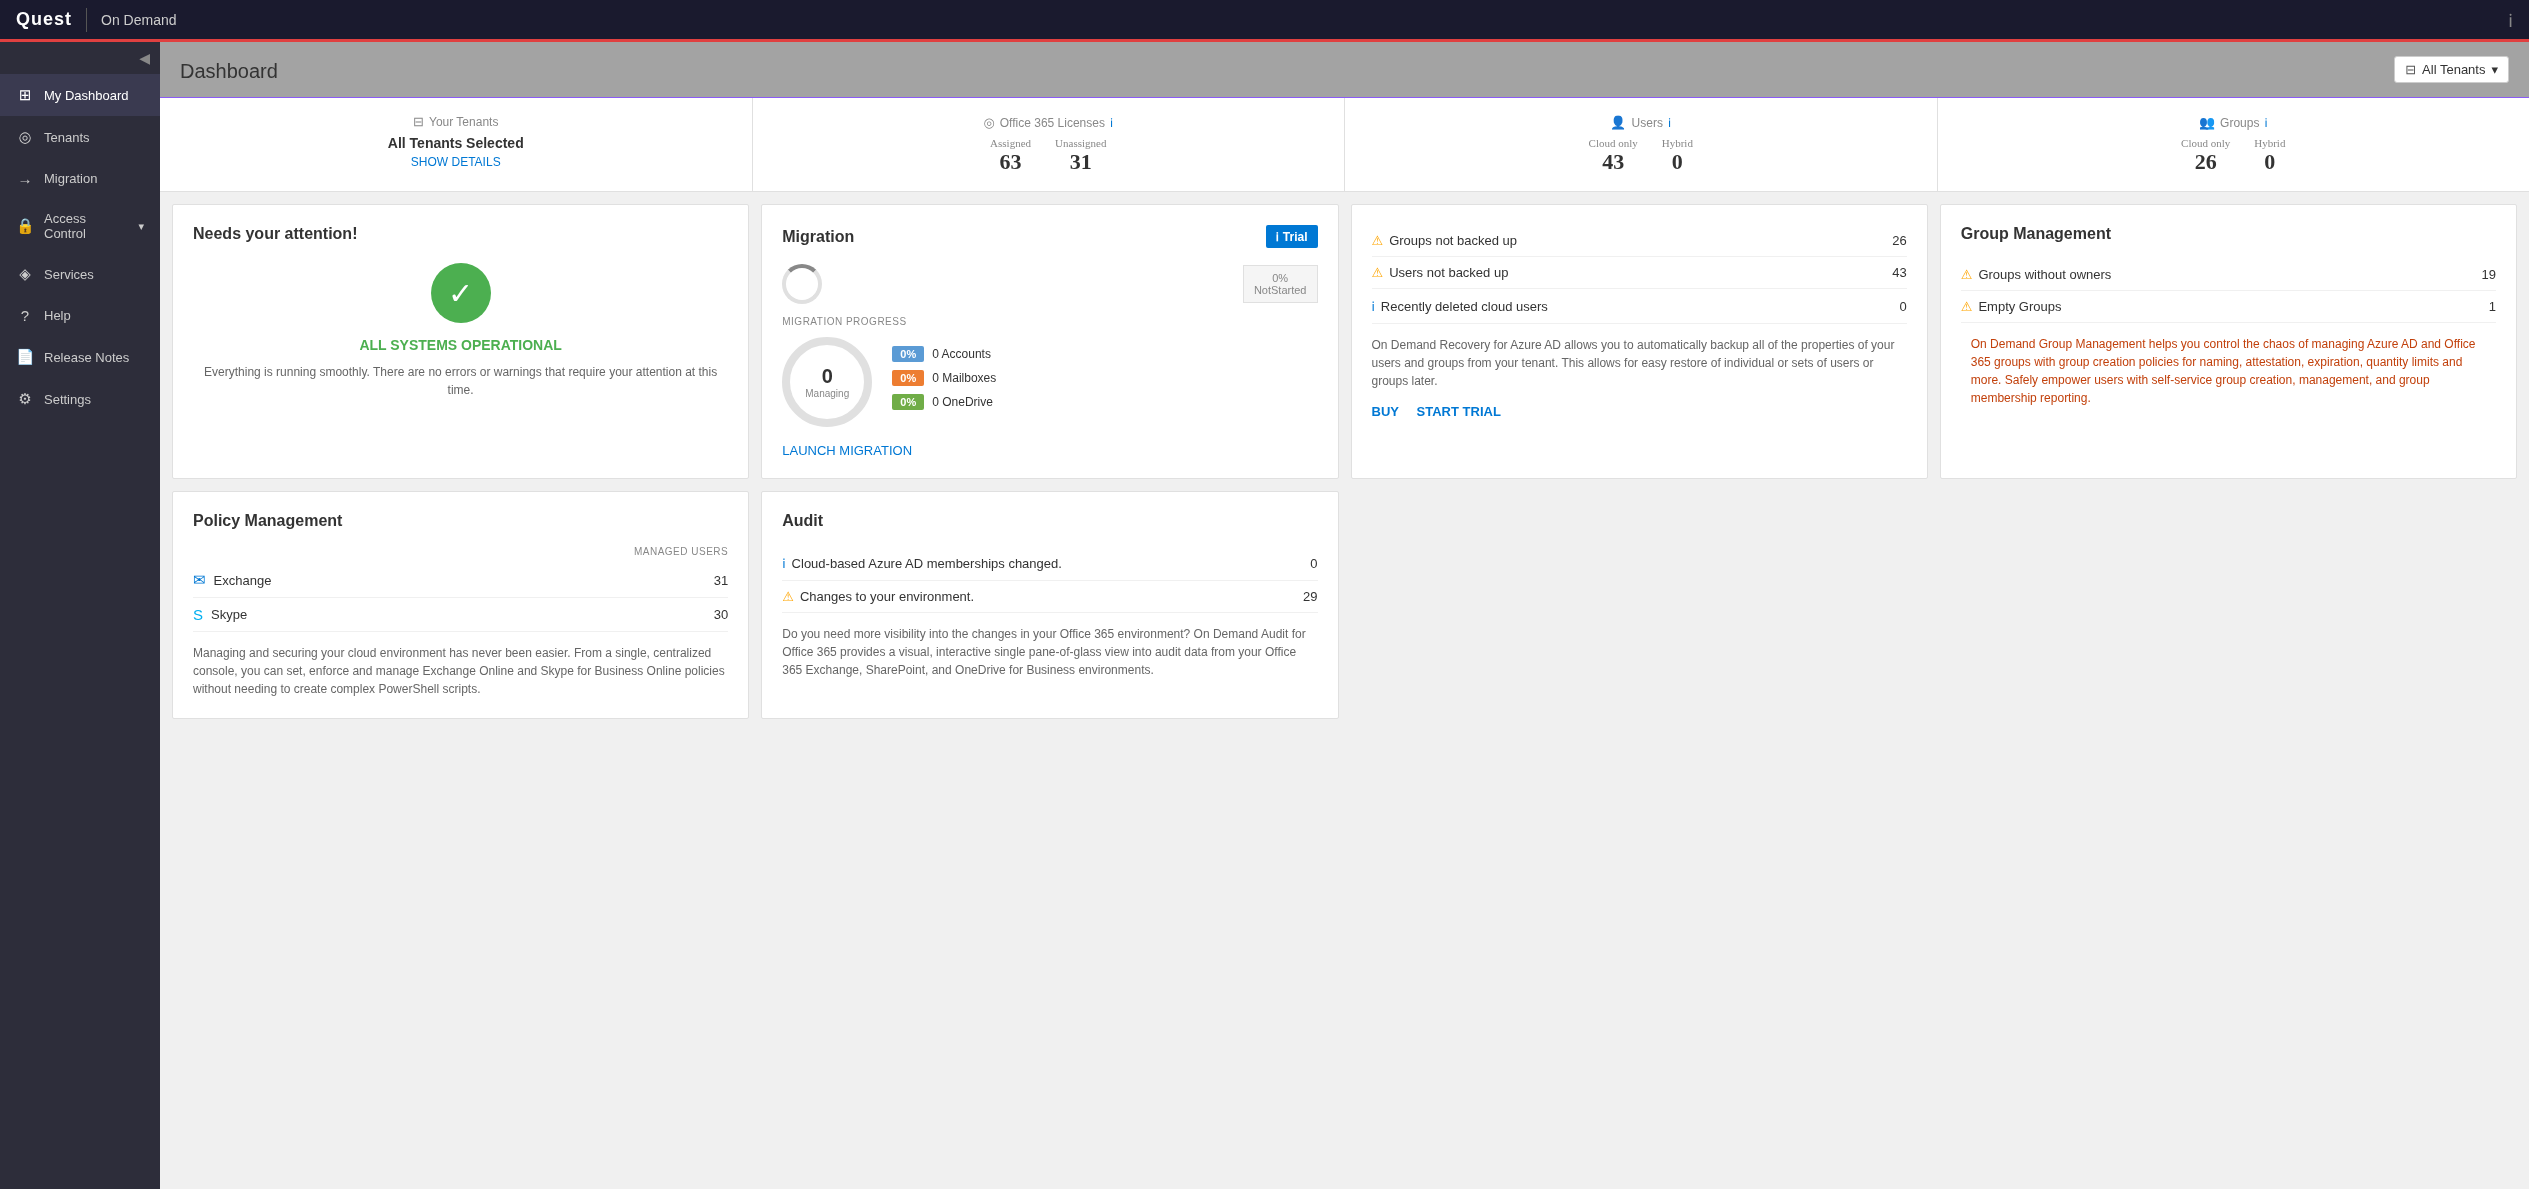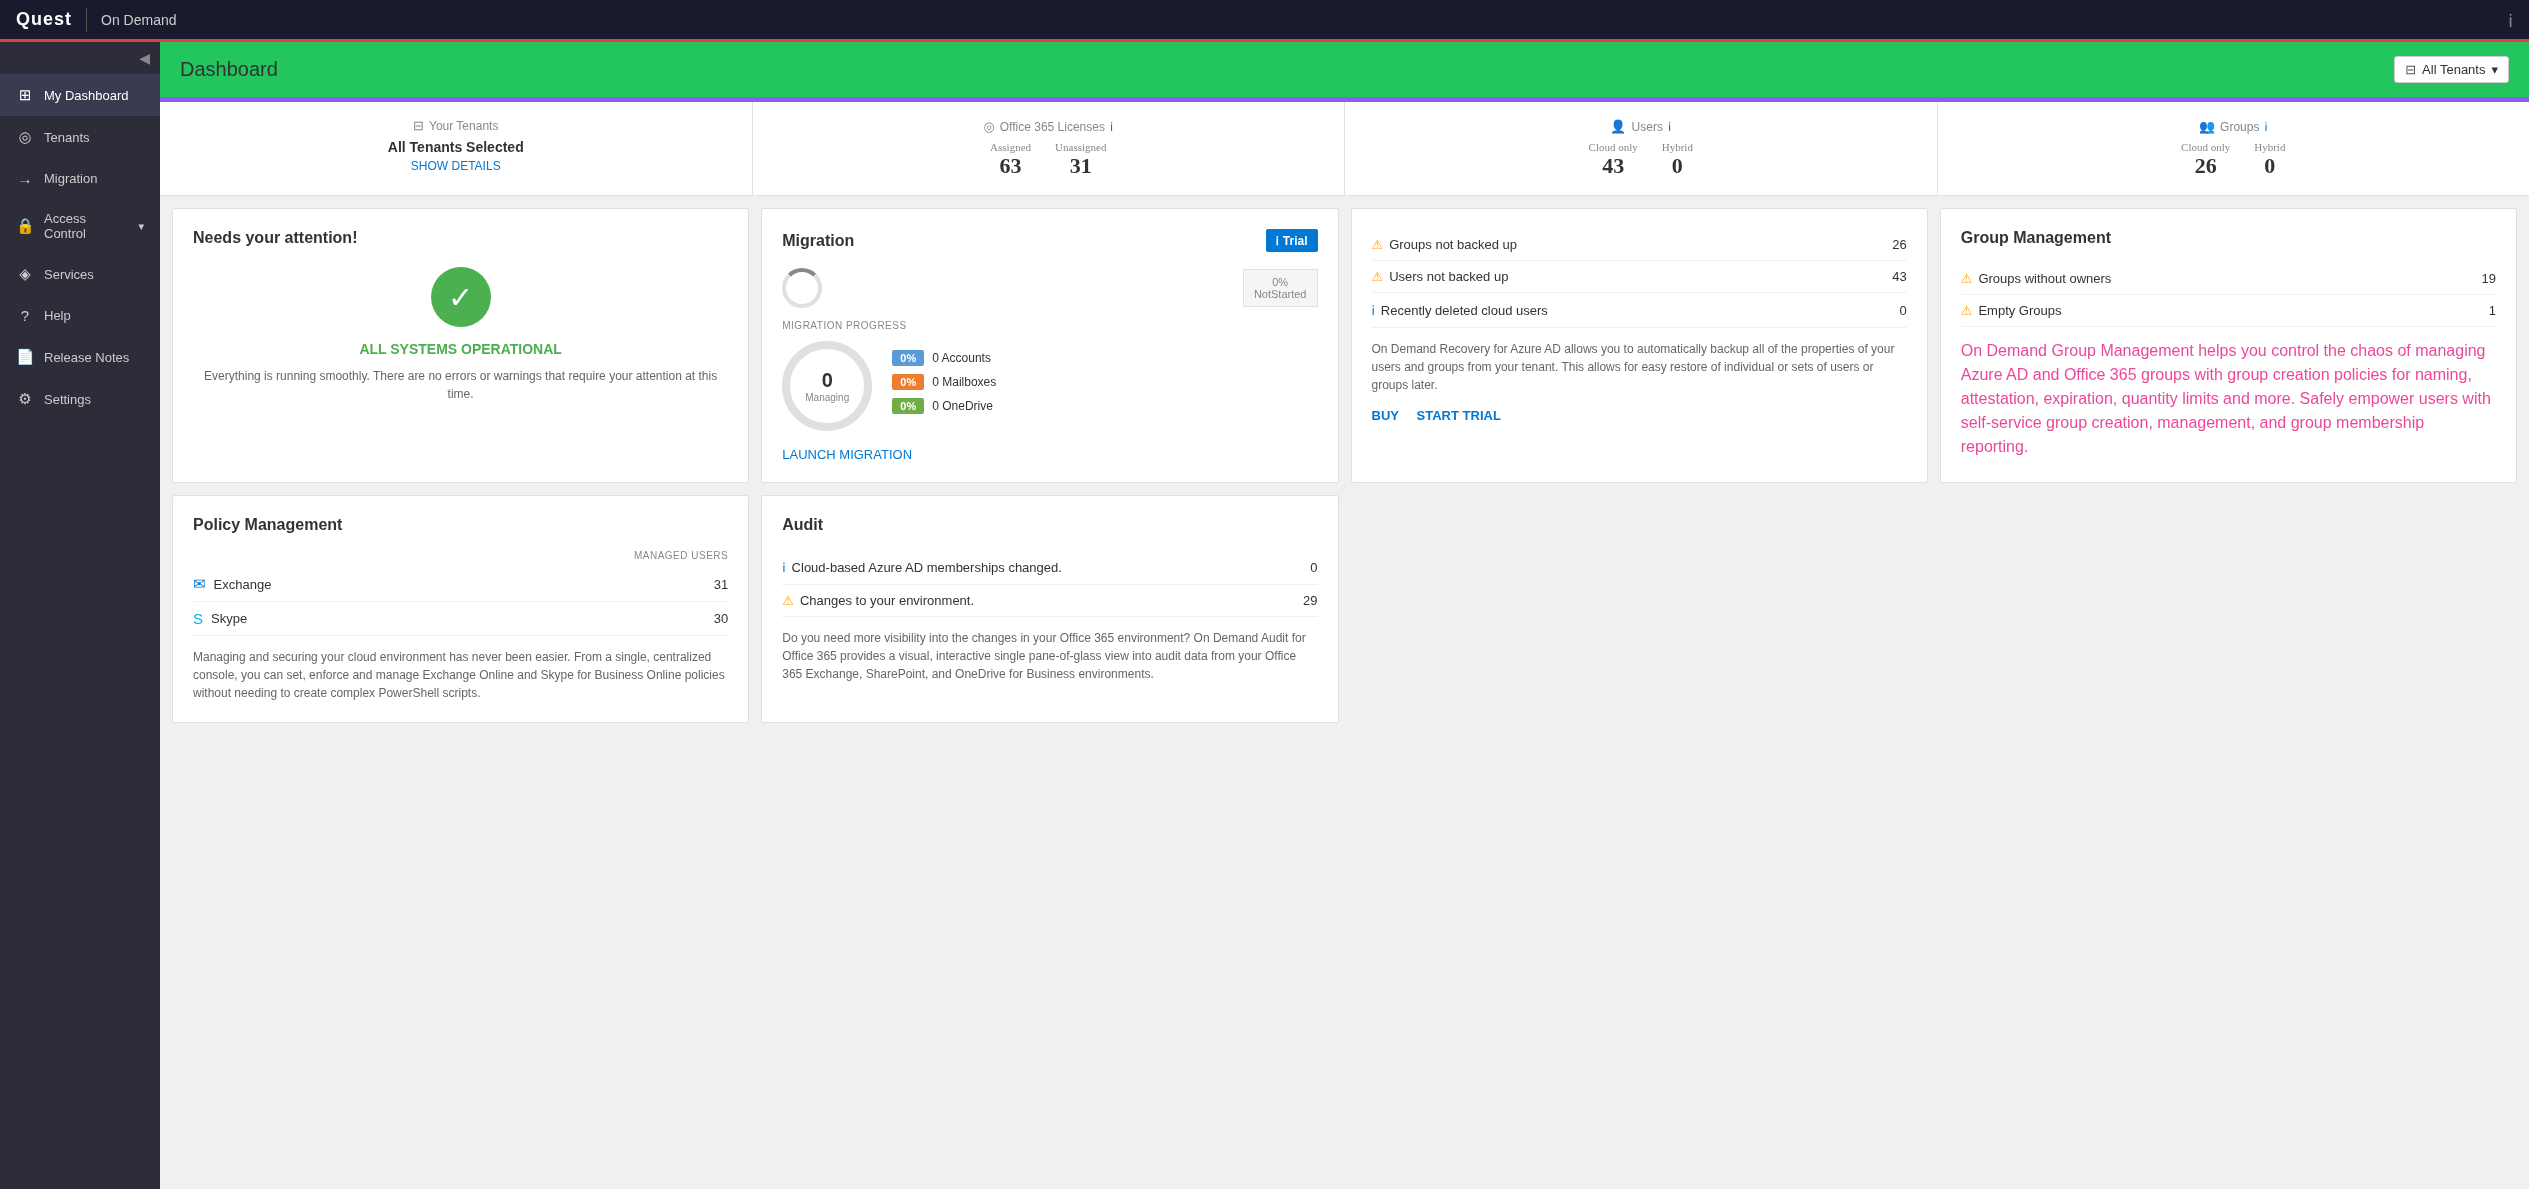--- a/index.html
+++ b/index.html
@@ -78,26 +78,26 @@
 
     
     .main-content {
       flex: 1;
       overflow-y: auto;
       background: #f0f0f0;
     }
 
     
     .page-header {
-      background: #22c55e;
+      background: #a3a3a3;
       padding: 14px 20px;
       display: flex;
-      align-items: center;
+      align-items: flex-end;
       justify-content: space-between;
-      border-bottom: 5px solid #8b5cf6;
+      border-bottom: 1px solid #8b5cf6;
     }
     .page-header h1 { font-size: 20px; font-weight: 400; color: #333; }
     .tenant-filter {
       display: flex;
       align-items: center;
       gap: 6px;
       border: 1px solid #ccc;
       padding: 5px 10px;
       border-radius: 3px;
       background: #fff;
@@ -248,21 +248,21 @@
     
     .recovery-row { display: flex; justify-content: space-between; align-items: center; padding: 8px 0; border-bottom: 1px solid #f0f0f0; font-size: 13px; }
     .recovery-row:last-of-type { border-bottom: none; }
     .warn-icon { color: #ffa500; }
     .info-icon-blue { color: #0078d4; }
     .recovery-desc { font-size: 12px; color: #666; line-height: 1.5; margin-top: 12px; }
     .card-link { color: #0078d4; font-size: 13px; font-weight: 600; cursor: pointer; margin-right: 14px; }
 
     
     .gm-row { display: flex; justify-content: space-between; align-items: center; padding: 8px 0; border-bottom: 1px solid #f0f0f0; font-size: 13px; }
-    .gm-desc { font-size: 16px; color: #ec4899; line-height: 1.5; margin-top: 12px; }
+    .gm-desc { font-size: 12px; color: #c2410c; line-height: 1.5; margin-top: 12px; margin-left: 10px; }
 
     
     .pm-managed-label { font-size: 10px; color: #888; text-align: right; margin-bottom: 6px; letter-spacing: 0.5px; }
     .pm-row { display: flex; justify-content: space-between; align-items: center; padding: 8px 0; border-bottom: 1px solid #f0f0f0; font-size: 13px; }
     .pm-row-icon { display: flex; align-items: center; gap: 8px; }
     .exchange-icon { color: #0078d4; font-size: 15px; }
     .skype-icon { color: #00aff0; font-size: 15px; }
     .pm-desc { font-size: 12px; color: #666; line-height: 1.5; margin-top: 12px; }
 
     

